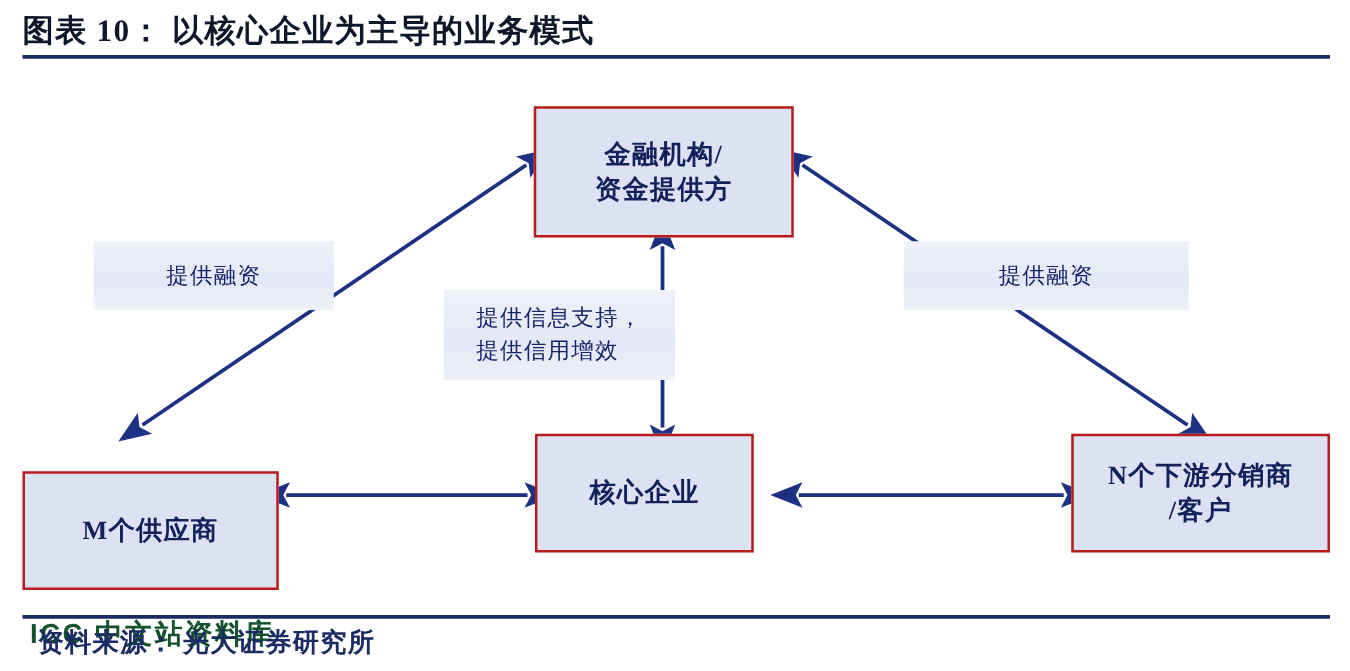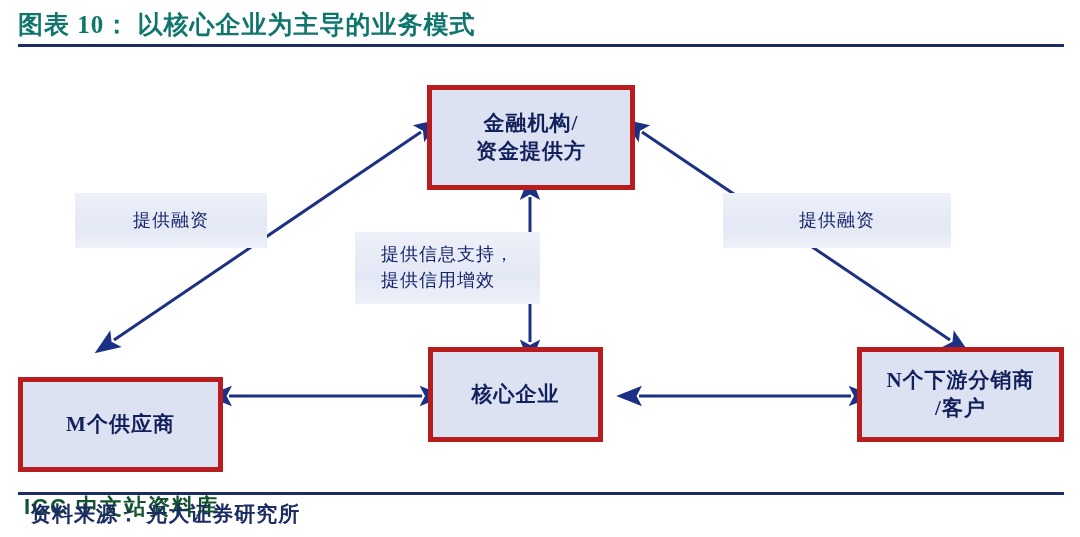--- a/index.html
+++ b/index.html
@@ -20,21 +20,21 @@
   }
 
   
   #title {
     position: absolute;
     left: 18px;
     top: 8px;
     font-family: "Liberation Serif", "DejaVu Serif", serif;
     font-size: 25px;
     font-weight: bold;
-    color: #0f766e;
+    color: #0f172a;
     letter-spacing: 1px;
     white-space: nowrap;
   }
   #title-rule {
     position: absolute;
     left: 18px;
     top: 44px;
     width: 1046px;
     height: 3px;
     background: #1b2b63;
@@ -71,21 +71,21 @@
     color: #14532d;
     letter-spacing: 2px;
     white-space: nowrap;
     user-select: none;
   }
 
   
   .node {
     position: absolute;
     background: #dce2f2;
-    border: 5px solid #b91c1c;
+    border: 2px solid #b91c1c;
     box-sizing: border-box;
     display: flex;
     align-items: center;
     justify-content: center;
     text-align: center;
     color: #12215c;
     font-family: "Liberation Serif", "DejaVu Serif", serif;
     font-weight: bold;
     font-size: 21px;
     line-height: 1.32;

